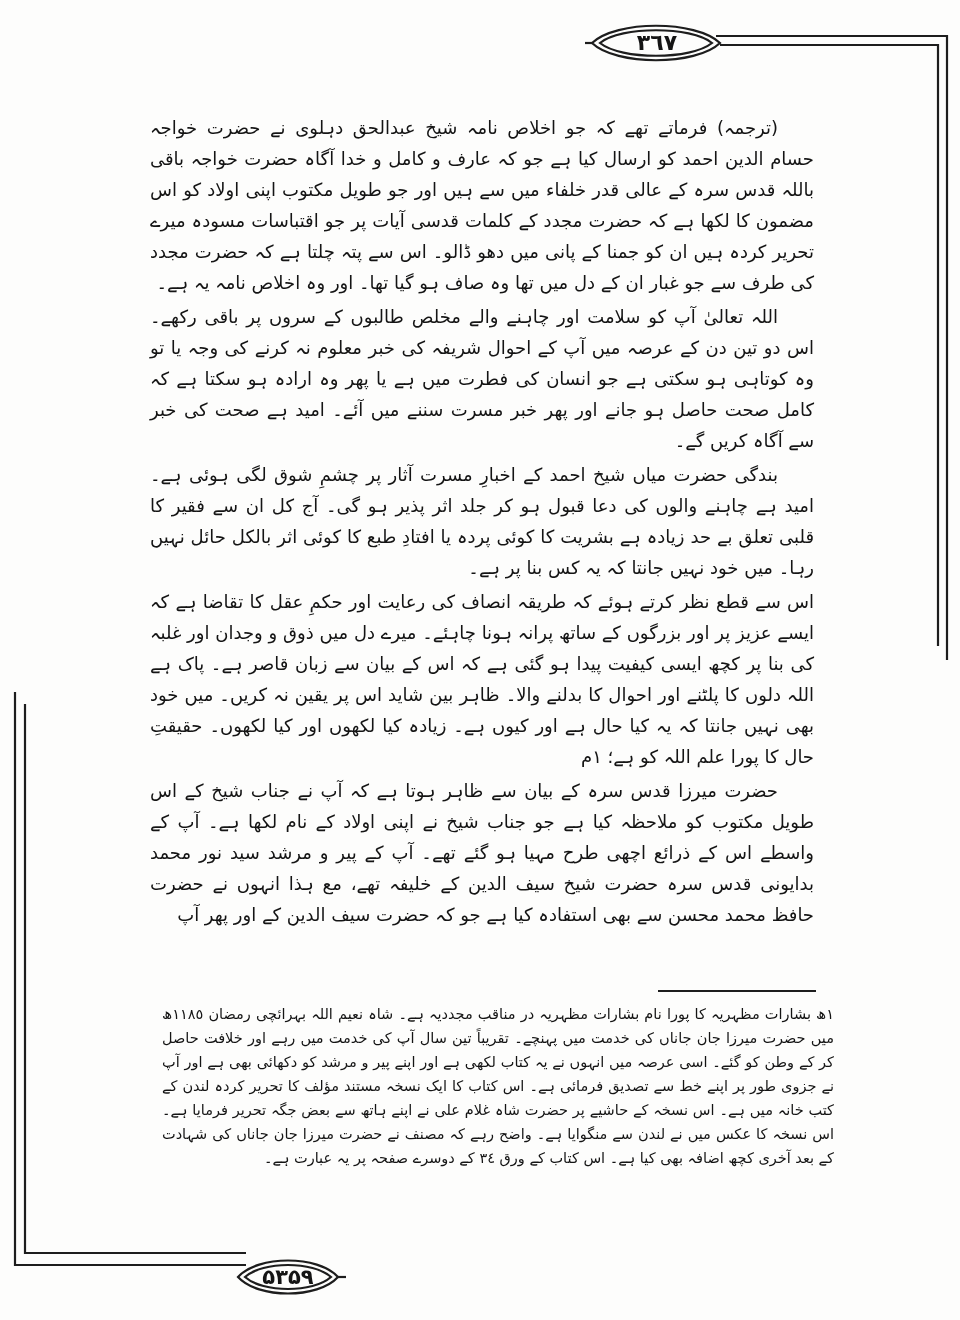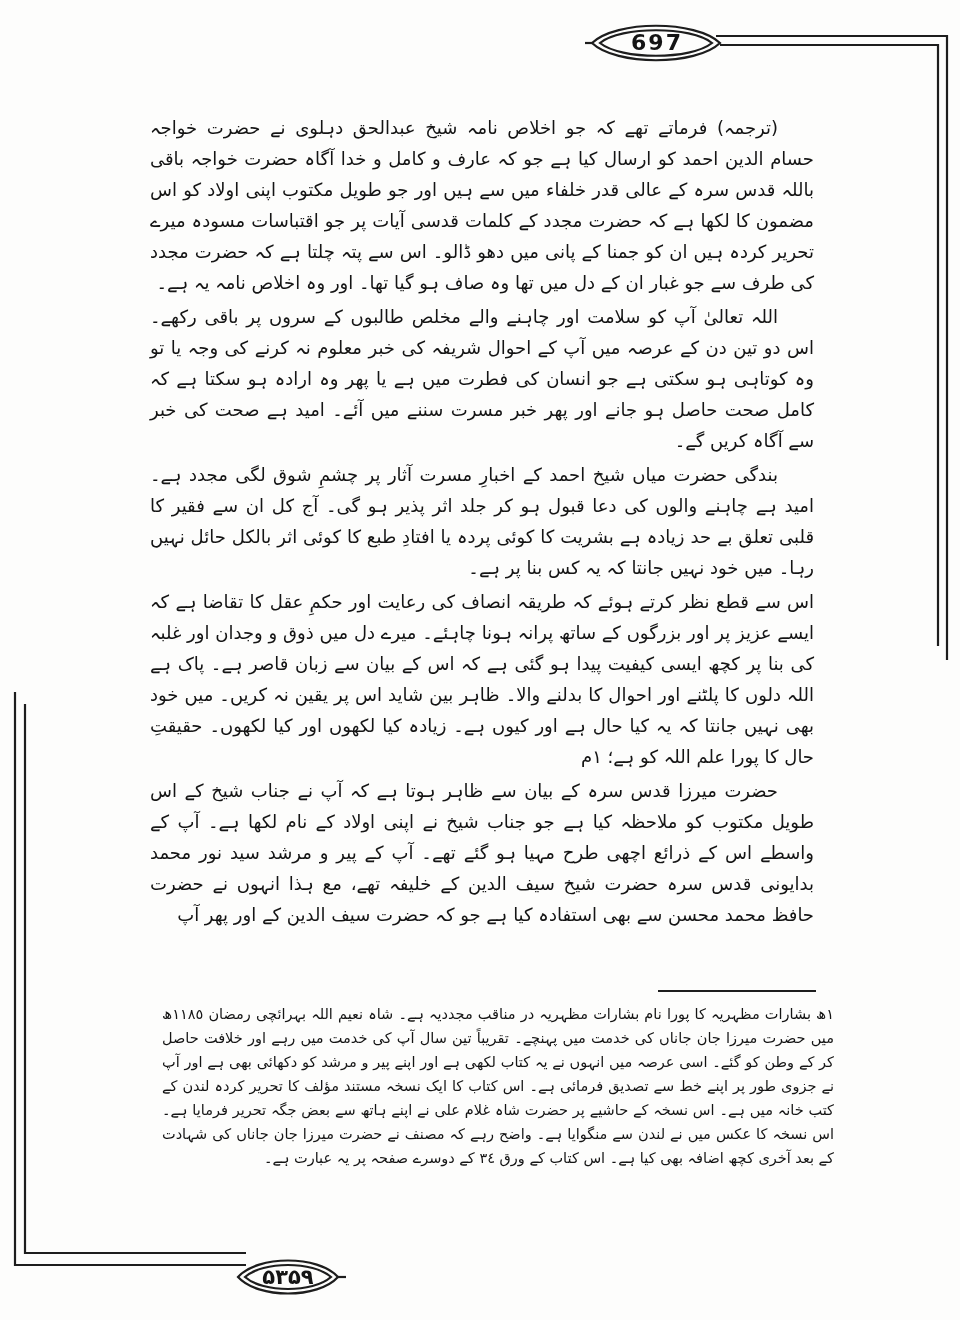--- a/index.html
+++ b/index.html
@@ -70,27 +70,27 @@
 
     <path d="M592,43 C616,20 696,20 720,43 C696,66 616,66 592,43 Z"></path>
     <path d="M600,43 C621,26 691,26 712,43 C691,60 621,60 600,43 Z"></path>
     <path d="M585,43 L592,43"></path>
 
     <path d="M238,1277 C258,1255 318,1255 338,1277 C318,1299 258,1299 238,1277 Z"></path>
     <path d="M245,1277 C263,1261 313,1261 331,1277 C313,1293 263,1293 245,1277 Z"></path>
     <path d="M338,1277 L346,1277"></path>
   </svg>
 
-  <div class="page-num-top">697</div>
+  <div class="page-num-top">٣٦٧</div>
   <div class="page-num-bottom">۵۳۵۹</div>
 
   <div class="body-text">
     <p class="indent">(ترجمہ) فرماتے تھے کہ جو اخلاص نامہ شیخ عبدالحق دہلوی نے حضرت خواجہ حسام الدین احمد کو ارسال کیا ہے جو کہ عارف و کامل و خدا آگاہ حضرت خواجہ باقی باللہ قدس سرہ کے عالی قدر خلفاء میں سے ہیں اور جو طویل مکتوب اپنی اولاد کو اس مضمون کا لکھا ہے کہ حضرت مجدد کے کلمات قدسی آیات پر جو اقتباسات مسودہ میرے تحریر کردہ ہیں ان کو جمنا کے پانی میں دھو ڈالو۔ اس سے پتہ چلتا ہے کہ حضرت مجدد کی طرف سے جو غبار ان کے دل میں تھا وہ صاف ہو گیا تھا۔ اور وہ اخلاص نامہ یہ ہے۔</p>
     <p class="indent">اللہ تعالیٰ آپ کو سلامت اور چاہنے والے مخلص طالبوں کے سروں پر باقی رکھے۔ اس دو تین دن کے عرصہ میں آپ کے احوال شریفہ کی خبر معلوم نہ کرنے کی وجہ یا تو وہ کوتاہی ہو سکتی ہے جو انسان کی فطرت میں ہے یا پھر وہ ارادہ ہو سکتا ہے کہ کامل صحت حاصل ہو جانے اور پھر خبر مسرت سننے میں آئے۔ امید ہے صحت کی خبر سے آگاہ کریں گے۔</p>
-    <p class="indent">بندگی حضرت میاں شیخ احمد کے اخبارِ مسرت آثار پر چشمِ شوق لگی مجدد ہے۔ امید ہے چاہنے والوں کی دعا قبول ہو کر جلد اثر پذیر ہو گی۔ آج کل ان سے فقیر کا قلبی تعلق بے حد زیادہ ہے بشریت کا کوئی پردہ یا افتادِ طبع کا کوئی اثر بالکل حائل نہیں رہا۔ میں خود نہیں جانتا کہ یہ کس بنا پر ہے۔</p>
+    <p class="indent">بندگی حضرت میاں شیخ احمد کے اخبارِ مسرت آثار پر چشمِ شوق لگی ہوئی ہے۔ امید ہے چاہنے والوں کی دعا قبول ہو کر جلد اثر پذیر ہو گی۔ آج کل ان سے فقیر کا قلبی تعلق بے حد زیادہ ہے بشریت کا کوئی پردہ یا افتادِ طبع کا کوئی اثر بالکل حائل نہیں رہا۔ میں خود نہیں جانتا کہ یہ کس بنا پر ہے۔</p>
     <p>اس سے قطع نظر کرتے ہوئے کہ طریقہ انصاف کی رعایت اور حکمِ عقل کا تقاضا ہے کہ ایسے عزیز پر اور بزرگوں کے ساتھ پرانہ ہونا چاہئے۔ میرے دل میں ذوق و وجدان اور غلبہ کی بنا پر کچھ ایسی کیفیت پیدا ہو گئی ہے کہ اس کے بیان سے زبان قاصر ہے۔ پاک ہے اللہ دلوں کا پلٹنے اور احوال کا بدلنے والا۔ ظاہر بین شاید اس پر یقین نہ کریں۔ میں خود بھی نہیں جانتا کہ یہ کیا حال ہے اور کیوں ہے۔ زیادہ کیا لکھوں اور کیا لکھوں۔ حقیقتِ حال کا پورا علم اللہ کو ہے؛ ١م</p>
     <p class="indent">حضرت میرزا قدس سرہ کے بیان سے ظاہر ہوتا ہے کہ آپ نے جناب شیخ کے اس طویل مکتوب کو ملاحظہ کیا ہے جو جناب شیخ نے اپنی اولاد کے نام لکھا ہے۔ آپ کے واسطے اس کے ذرائع اچھی طرح مہیا ہو گئے تھے۔ آپ کے پیر و مرشد سید نور محمد بدایونی قدس سرہ حضرت شیخ سیف الدین کے خلیفہ تھے، مع ہذا انہوں نے حضرت حافظ محمد محسن سے بھی استفادہ کیا ہے جو کہ حضرت سیف الدین کے اور پھر آپ</p>
   </div>
 
   <div class="footnote-sep"></div>
   <div class="footnote">١ھ بشارات مظہریہ کا پورا نام بشارات مظہریہ در مناقب مجددیہ ہے۔ شاہ نعیم اللہ بہرائچی رمضان ١١٨٥ھ میں حضرت میرزا جان جاناں کی خدمت میں پہنچے۔ تقریباً تین سال آپ کی خدمت میں رہے اور خلافت حاصل کر کے وطن کو گئے۔ اسی عرصہ میں انہوں نے یہ کتاب لکھی ہے اور اپنے پیر و مرشد کو دکھائی بھی ہے اور آپ نے جزوی طور پر اپنے خط سے تصدیق فرمائی ہے۔ اس کتاب کا ایک نسخہ مستند مؤلف کا تحریر کردہ لندن کے کتب خانہ میں ہے۔ اس نسخہ کے حاشیے پر حضرت شاہ غلام علی نے اپنے ہاتھ سے بعض جگہ تحریر فرمایا ہے۔ اس نسخہ کا عکس میں نے لندن سے منگوایا ہے۔ واضح رہے کہ مصنف نے حضرت میرزا جان جاناں کی شہادت کے بعد آخری کچھ اضافہ بھی کیا ہے۔ اس کتاب کے ورق ٣٤ کے دوسرے صفحہ پر یہ عبارت ہے۔</div>
 
 </div>
 
 </body></html>

